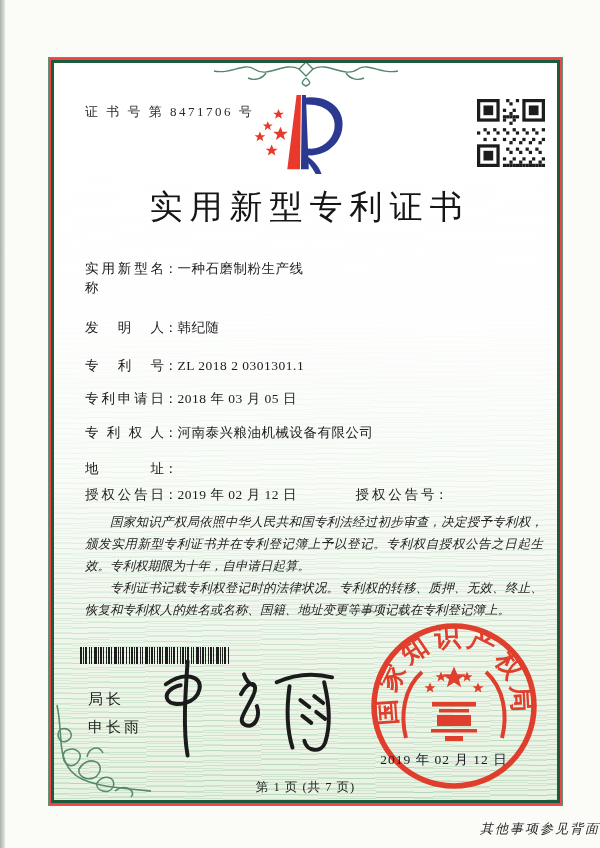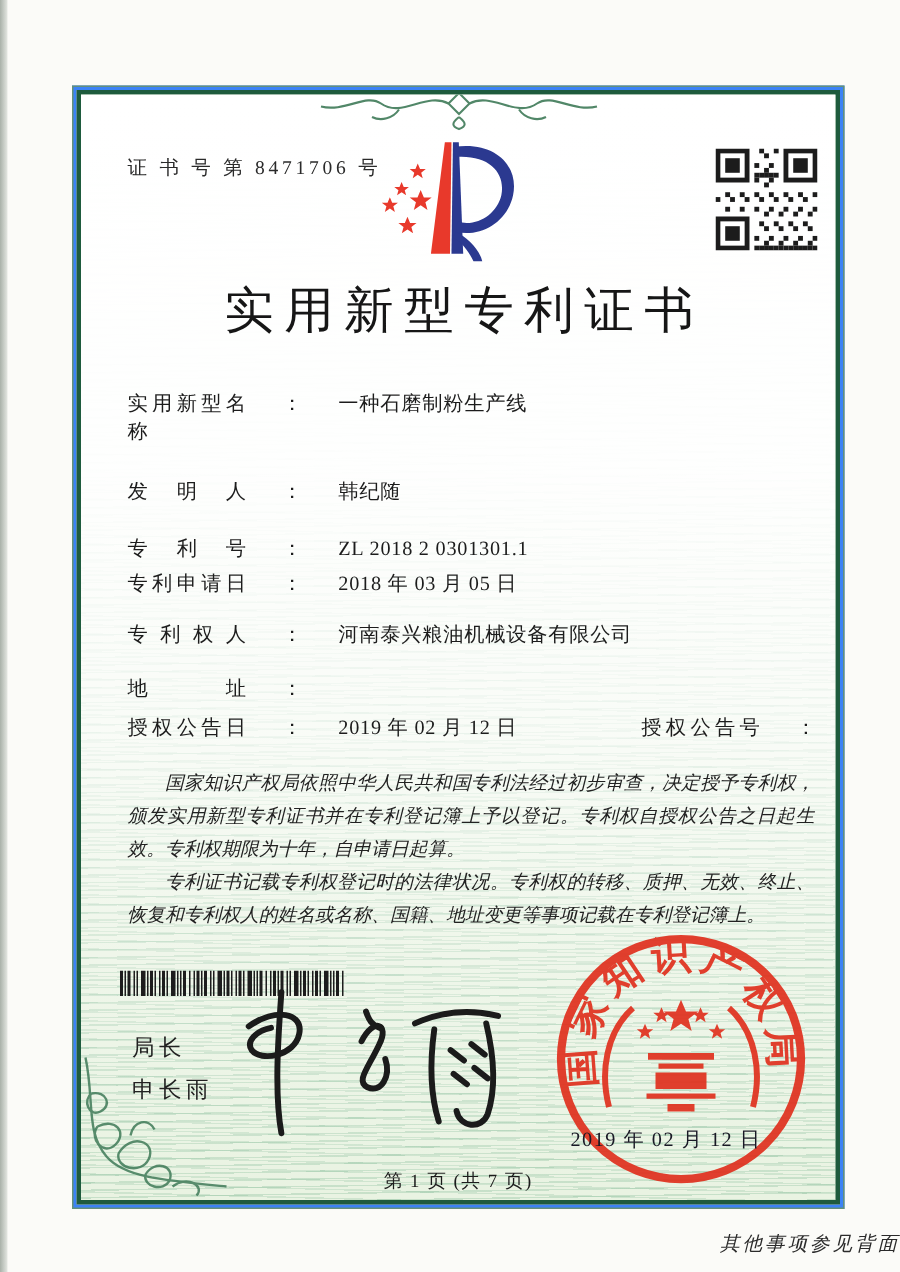--- a/index.html
+++ b/index.html
@@ -8,21 +8,21 @@
     background:#fbfbf8;
     font-family:"Liberation Serif","DejaVu Serif",serif;
     color:#1c1c1c;
   }
   .scan-edge{position:absolute;left:0;top:0;width:5px;height:848px;
     background:linear-gradient(90deg,#a9b1a9,#e4e7e2);}
   
   .frame{
     position:absolute;left:48px;top:57px;width:515px;height:749px;
     box-sizing:border-box;border:1px solid #63907a;padding:2px;
-    background:#3b82f6;
+    background:#ef4444;
   }
   .inner{
     position:relative;width:100%;height:100%;box-sizing:border-box;
     border:3px solid #1e5b3d;
     background:#e9f3e2;
     overflow:hidden;
   }
   .inner::before{ 
     content:"";position:absolute;inset:0;
     background:
@@ -36,26 +36,26 @@
   }
   .inner > *{position:absolute;z-index:2;}
   
   .cert-no{left:31px;top:40px;font-size:13px;letter-spacing:2.5px;color:#2a2a2a;}
   .logo{left:196px;top:27px;width:100px;height:88px;}
   .qr{left:423px;top:36px;width:68px;height:68px;}
   .title{left:4px;top:122px;width:100%;text-align:center;
     font-size:33px;font-weight:400;letter-spacing:7px;color:#161616;}
   
   .fields{left:31px;top:196px;width:455px;font-size:13.5px;line-height:19px;}
-  .row{display:flex;align-items:flex-start;gap:24px;}
+  .row{display:flex;align-items:flex-start;}
   .flabel{display:inline-block;width:79px;text-align:justify;text-align-last:justify;flex:none;}
   .colon{flex:none;}
   .fval{flex:1;letter-spacing:.5px;}
   .fval-fixed{flex:none;width:178px;letter-spacing:.5px;}
-  .mb1{margin-bottom:21px}.mb2{margin-bottom:19px}.mb3{margin-bottom:4px}
+  .mb1{margin-bottom:21px}.mb2{margin-bottom:19px}.mb3{margin-bottom:14px}
   .mb4{margin-bottom:15px}.mb5{margin-bottom:17px}.mb6{margin-bottom:7px}
   
   .bodytext{left:31px;top:448px;width:458px;font-size:12.5px;line-height:22px;
     font-style:italic;text-align:justify;color:#222;}
   .bodytext p{margin:0;text-indent:2em;}
   
   .barcode{left:26px;top:584px;width:153px;height:17px;}
   .director{left:34px;top:622px;font-family:"Liberation Sans","DejaVu Sans",sans-serif;
     font-size:15px;line-height:28px;letter-spacing:3px;color:#222;}
   .signature{left:96px;top:592px;width:188px;height:106px;}

